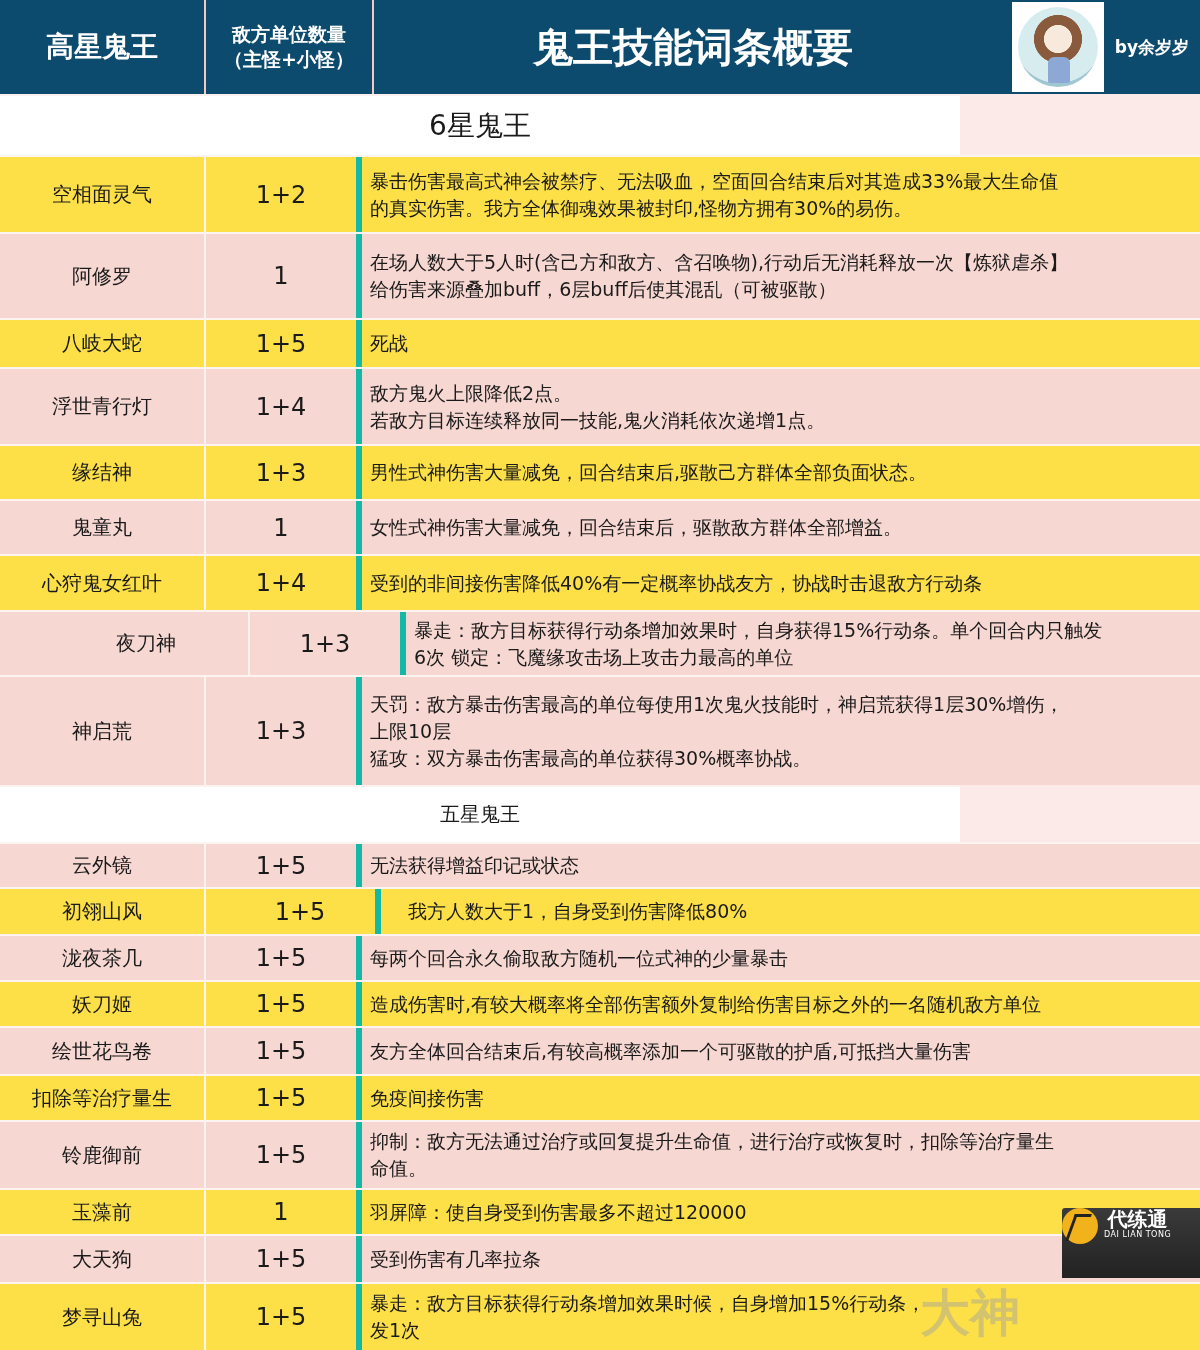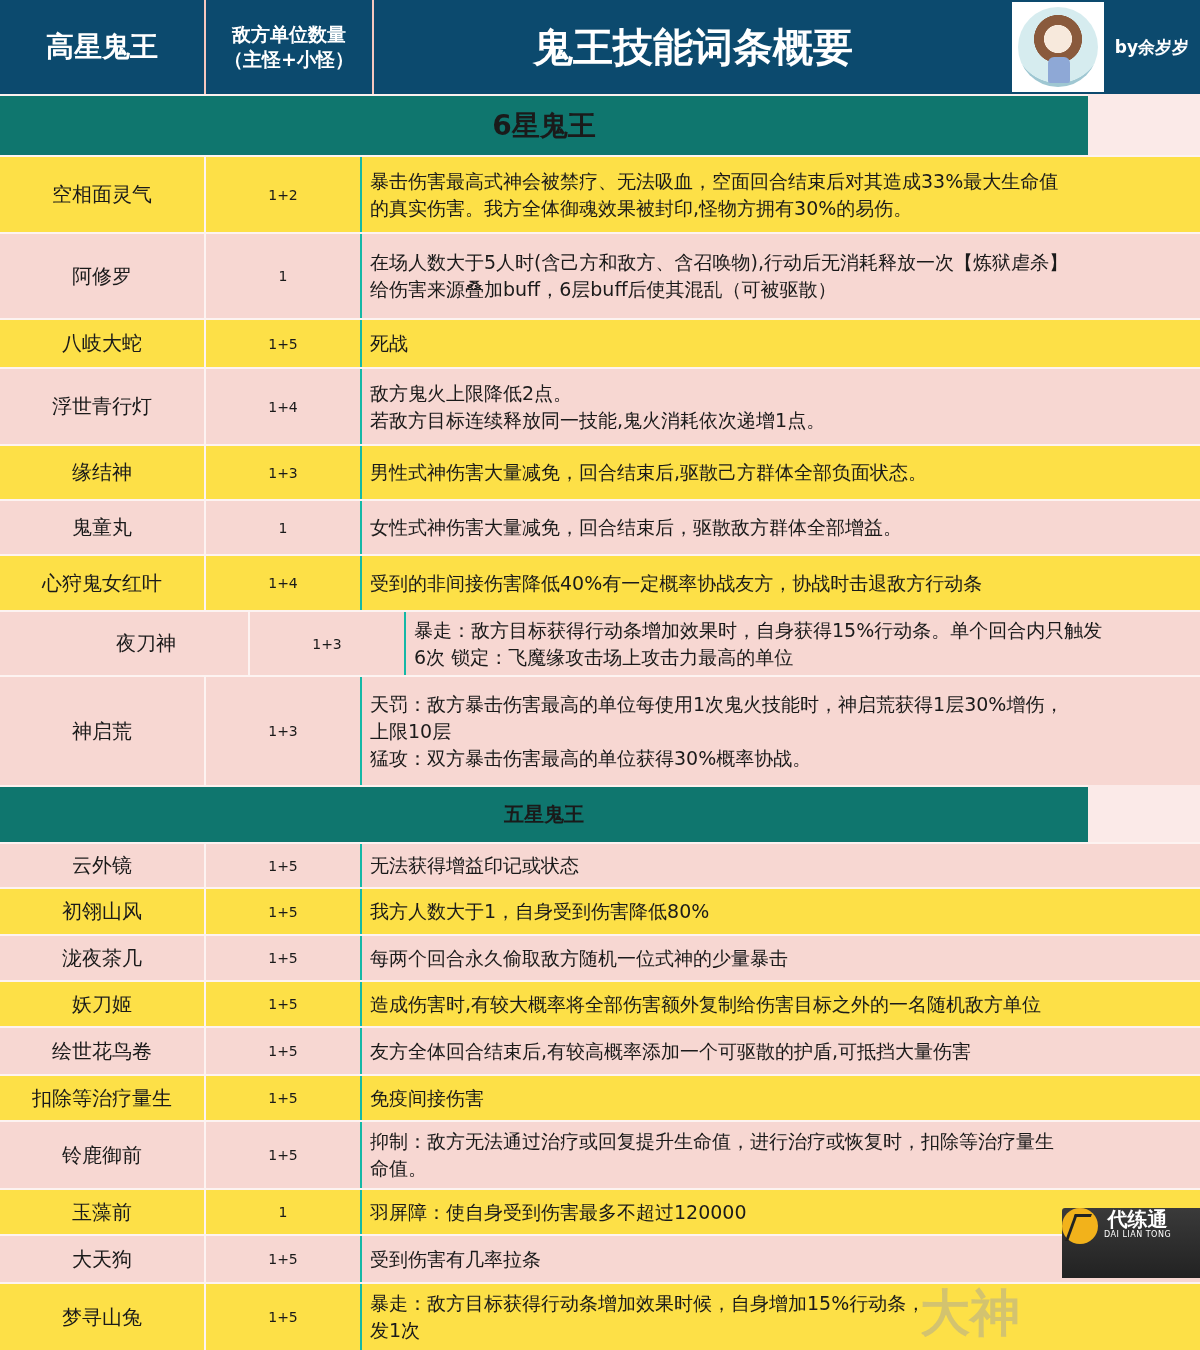--- a/index.html
+++ b/index.html
@@ -11,29 +11,29 @@
   }
   .h-cell { height: 94px; display: flex; align-items: center; justify-content: center; color: #fff; font-weight: bold; border-right: 2px solid #f7c8bf; }
   .h-name { width: 206px; font-size: 28px; }
   .h-count { width: 168px; font-size: 19px; line-height: 25px; text-align: center; flex-direction: column; }
   .h-title { width: 638px; font-size: 40px; border-right: none; }
   .h-avatar { width: 92px; height: 90px; margin-top: 2px; background: #fff; display:flex; align-items:center; justify-content:center; border-right:none;}
   .avatar-inner { width: 80px; height: 80px; border-radius: 50%; background: radial-gradient(circle at 50% 40%, #f7e9dc 0 22%, #8a5a3c 23% 38%, #d6ecef 39% 70%, #9fc7d2 71% 100%); position: relative; }
   .avatar-inner::after { content:""; position:absolute; left:30px; top:50px; width:22px; height:26px; background:#8ea8d6; border-radius: 6px 6px 2px 2px; }
   .h-by { flex: 1; font-size: 17px; border-right:none; }
   .section {
-    position: absolute; left: 0; width: 1088px; background: #0f766e;
-    display: flex; align-items: center; justify-content: center; font-weight: bold;
+    position: absolute; left: 0; width: 960px; background: #ffffff;
+    display: flex; align-items: center; justify-content: center; font-weight: normal;
     border-top: 2px solid #fdf1ef;
   }
   .row { position: absolute; left: 0; width: 1200px; display: flex; border-top: 2px solid #fdf3f1; }
   .row.light { background: #fde047; }
   .row.dark { background: #f7d7d2; }
   .c-name { width: 206px; display:flex; align-items:center; justify-content:center; font-size: 20px; border-right: 2px solid #fdf3f1; }
-  .c-count { width: 156px; display:flex; align-items:center; justify-content:center; font-size: 14px; border-right: 2px solid #14b8a6; }
+  .c-count { width: 156px; display:flex; align-items:center; justify-content:center; font-size: 24px; border-right: 6px solid #14b8a6; }
   .c-desc { flex: 1; display:flex; flex-direction: column; justify-content:center; padding-left: 8px; padding-right: 10px; font-size: 19px; line-height: 27px; }
   .c-desc span { display:block; white-space: nowrap; }
 
   .watermark { position: absolute; left: 1062px; top: 1208px; width: 138px; height: 70px; background: linear-gradient(#3a3a3a, #222); border-radius: 3px 0 0 0; display:flex; align-items:flex-start; padding-left: 0; }
   .wm-logo { width: 36px; height: 36px; border-radius: 50%; background: #f2b21b; position: relative; }
   .wm-logo::after { content:""; position:absolute; left:8px; top:6px; width:14px; height:24px; border-left:3px solid #222; border-top:3px solid #222; transform: skewX(-20deg); }
   .wm-text { margin-left: 6px; color: #fff; display:flex; flex-direction:column; align-items:center; }
   .wm-cn { font-size: 20px; font-weight: bold; line-height: 22px; }
   .wm-en { font-size: 8px; letter-spacing: 0.5px; }
   .ghost { position: absolute; left: 920px; top: 1280px; font-size: 50px; font-weight: bold; color: rgba(160,160,160,0.45); }
@@ -126,21 +126,21 @@
       </div>
     </div>
     <div class="section" style="top: 785px; height: 57px; font-size: 20px;">五星鬼王</div>
     <div class="row dark" style="top: 842px; height: 45px;">
       <div class="c-name">云外镜</div>
       <div class="c-count">1+5</div>
       <div class="c-desc">
         <span>无法获得增益印记或状态</span>
       </div>
     </div>
-    <div class="row light" style="top: 887px; height: 47px;">
+    <div class="row light" style="top: 887px; height: 47px; gap: 19px;">
       <div class="c-name">初翎山风</div>
       <div class="c-count">1+5</div>
       <div class="c-desc">
         <span>我方人数大于1，自身受到伤害降低80%</span>
       </div>
     </div>
     <div class="row dark" style="top: 934px; height: 46px;">
       <div class="c-name">泷夜茶几</div>
       <div class="c-count">1+5</div>
       <div class="c-desc">

